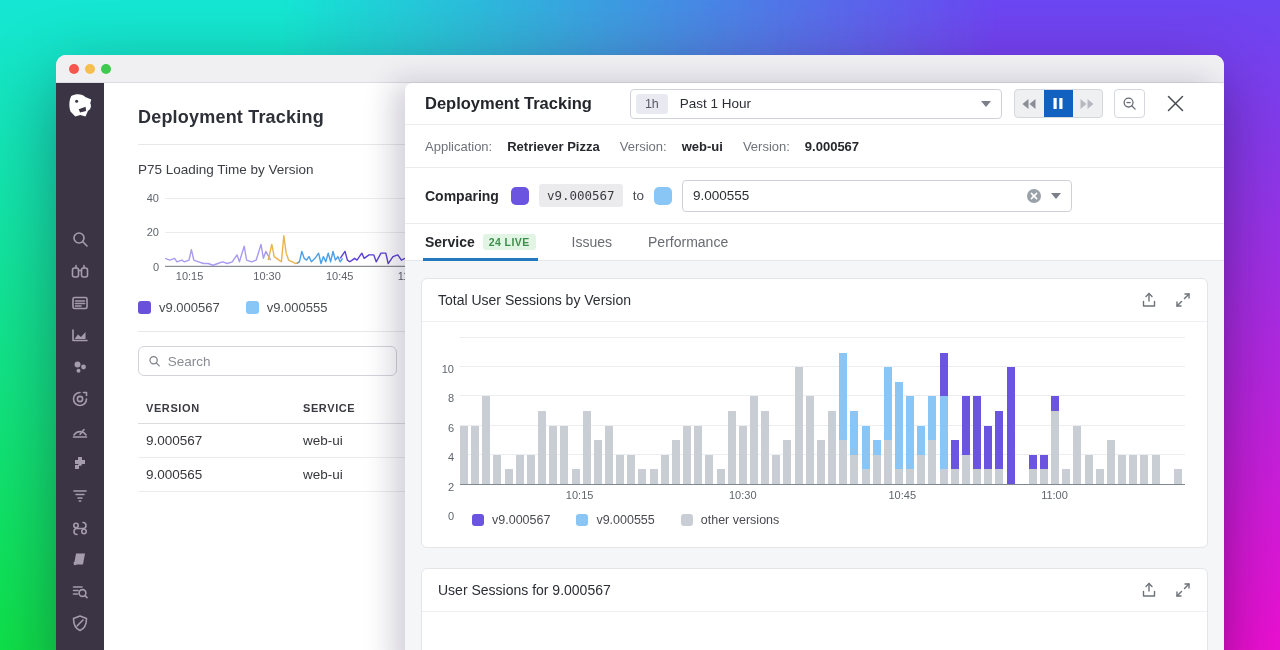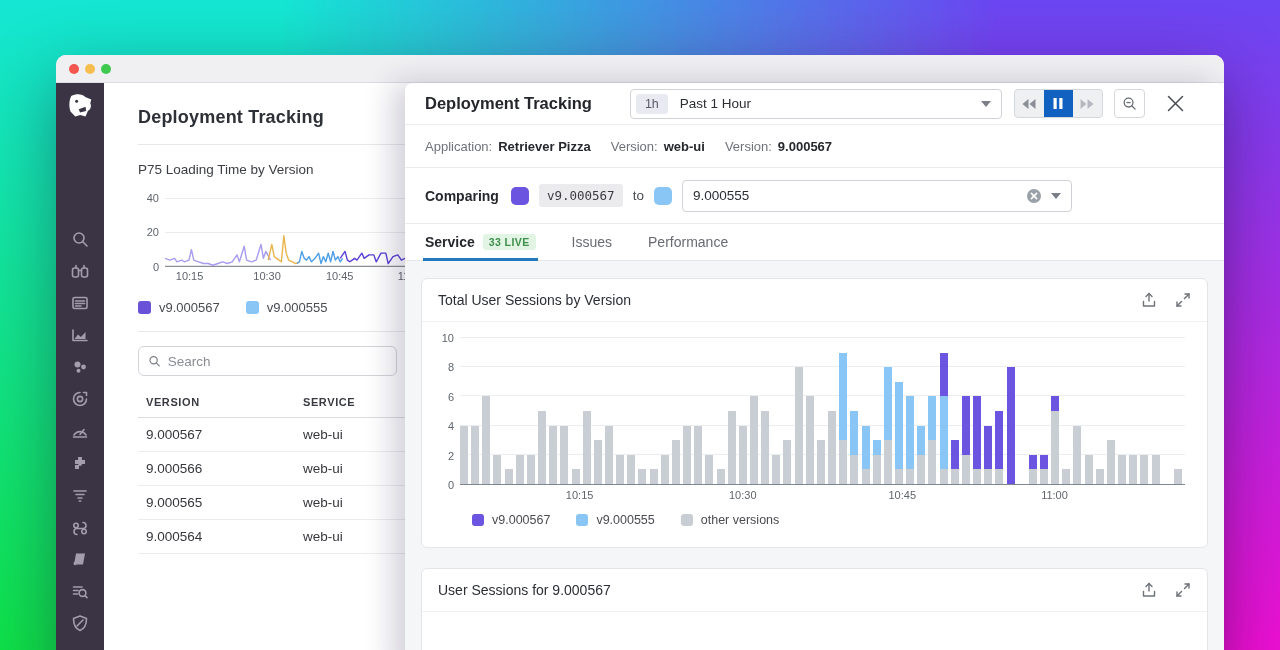--- a/index.html
+++ b/index.html
@@ -43,21 +43,21 @@
   .mini-xlabels span { position:absolute; transform:translateX(-50%); font-size:11px; color:#5f656d; white-space:nowrap; }
   .legend { display:flex; align-items:center; gap:26px; margin-top:14px; font-size:13px; color:#4a4c52; }
   .legend .item { display:flex; align-items:center; gap:8px; }
   .legend .sw { width:13px; height:13px; border-radius:3px; }
 
   
   .search-box { margin-top:14px; width:259px; height:30px; border:1px solid #d3d4da; border-radius:6px;
     display:flex; align-items:center; padding:0 9px; gap:7px; background:#fff; }
   .search-box input { border:none; outline:none; font-size:13.5px; color:#c2410c; width:100%; font-family:"Liberation Sans",sans-serif; }
   .search-box input::placeholder { color:#8a8c94; }
-  table.versions { margin-top:14px; border-collapse:collapse; width:285px; font-size:13.5px; color:#36373c; }
+  table.versions { margin-top:20px; border-collapse:collapse; width:285px; font-size:13.5px; color:#36373c; }
   table.versions th { text-align:left; font-size:11px; letter-spacing:.6px; color:#3a3b42; padding:6px 0 9px 8px; border-bottom:1px solid #dcdde1; }
   table.versions th:last-child, table.versions td:last-child { padding-left:0; width:120px; }
   table.versions td { padding:9px 0 9px 8px; border-bottom:1px solid #ececf0; }
 
   
   .overlay { position:absolute; left:349px; top:0; right:0; bottom:0; background:#f5f6f8; border-radius:8px 8px 0 0;
     box-shadow:-12px 0 30px rgba(25,15,60,.20); display:flex; flex-direction:column; }
   .ov-header { flex:0 0 42px; background:#fff; border-radius:8px 8px 0 0; border-bottom:1px solid #ebecef;
     display:flex; align-items:center; padding:0 16px 0 20px; }
   .ov-title { font-size:16.5px; font-weight:700; color:#24262c; }
@@ -67,21 +67,21 @@
   .time-label { margin-left:12px; font-size:13.5px; color:#2c2e35; }
   .caret { margin-left:auto; width:0; height:0; border-left:5px solid transparent; border-right:5px solid transparent; border-top:6px solid #7a7f88; }
   .playback { margin-left:12px; display:flex; border:1px solid #d4d7dc; border-radius:4px; overflow:hidden; background:#eef0f2; }
   .pb-btn { width:29px; height:27px; display:flex; align-items:center; justify-content:center; cursor:pointer; }
   .pb-btn.active { background:#1161c0; }
   .zoom-out-btn { margin-left:11px; width:31px; height:29px; border:1px solid #d4d7dc; border-radius:4px; background:#fff;
     display:flex; align-items:center; justify-content:center; cursor:pointer; }
   .close-x { margin-left:22px; cursor:pointer; display:flex; }
 
   .ov-meta { flex:0 0 43px; background:#fff; border-bottom:1px solid #ebecef; display:flex; align-items:center; gap:20px; padding:0 20px; font-size:13px; }
-  .meta-pair { display:flex; gap:6px;text-align:right; }
+  .meta-pair { display:flex; gap:15px;text-align:right; }
   .meta-pair .lbl { color:#70727b; }
   .meta-pair .val { color:#26282e; font-weight:700; }
 
   .ov-compare { flex:0 0 56px; background:#fff; border-bottom:1px solid #ebecef; display:flex; align-items:center; padding:0 20px; gap:10px; }
   .cmp-label { font-size:14px; font-weight:700; color:#26282e; margin-right:2px; }
   .swatch { width:18px; height:18px; border-radius:5px; flex:0 0 18px; }
   .cmp-pill { font-family:"DejaVu Sans Mono",monospace; font-size:12.5px; color:#3a3b40; background:#ebebee; border-radius:3px; padding:4px 8px; }
   .cmp-to { font-size:13.5px; color:#4a4c52; }
   .cmp-select { width:390px; height:32px; border:1px solid #cfd2d9; border-radius:4px; background:#fff;
     display:flex; align-items:center; padding:0 10px; gap:9px; cursor:pointer; }
@@ -97,21 +97,21 @@
   .ov-content { flex:1; padding:17px 16px; overflow:hidden; }
   .card { background:#fff; border:1px solid #e4e5e9; border-radius:6px; margin-bottom:20px; }
   .card-head { display:flex; align-items:flex-end; padding:13px 16px; border-bottom:1px solid #eef0f2; }
   .card-title { font-size:14px; color:#2c2e35; }
   .card-icons { margin-left:auto; display:flex; gap:18px; }
   .card-icons .ic { display:flex; cursor:pointer; }
 
   .chart-area { padding:16px 22px 6px 12px; }
   .plot-row { display:flex; }
   .ylabels { flex:0 0 26px; position:relative; height:147px; }
-  .ylabels .yt { position:absolute; right:6px; transform:translateY(-50%); font-size:11px; color:#5f656d; }
+  .ylabels .yt { position:absolute; right:6px; transform:translateY(-50%); font-size:11px; color:#5f656d;margin-top:31px; }
   .bars-plot { flex:1; position:relative; height:147px; border-bottom:1px solid #81878e; }
   .gridline { position:absolute; left:0; right:0; height:1px; background:#ebedf0; }
   .bar { position:absolute; bottom:0; height:100%; display:flex; flex-direction:column-reverse; }
   .bar .seg { width:100%; }
   .xlabels { position:relative; height:18px; margin-left:26px; margin-top:4px; }
   .xlabels span { position:absolute; transform:translateX(-50%); font-size:11px; color:#5f656d; }
   .card .legend { margin:6px 0 14px 38px; font-size:12.5px; }
   .card .legend .sw { width:12px; height:12px; }
 
   svg.ui { display:block; }
@@ -283,29 +283,21 @@
                 <th>VERSION</th>
                 <th>SERVICE</th>
               </tr>
             </thead>
             <tbody>
                 <tr>
                   <td>9.000567</td>
                   <td>web-ui</td>
                 </tr>
                 <tr>
-                  <td>9.000566</td>
-                  <td>web-ui</td>
-                </tr>
-                <tr>
                   <td>9.000565</td>
-                  <td>web-ui</td>
-                </tr>
-                <tr>
-                  <td>9.000564</td>
                   <td>web-ui</td>
                 </tr>
               </tbody>
           </table>
         </div>
       </main>
 
       <section class="overlay">
         <div class="ov-header">
           <span class="ov-title">Deployment Tracking</span>
@@ -377,21 +369,21 @@
                   <line x1="10.6" y1="5.4" x2="5.4" y2="10.6" stroke="#fff" stroke-width="1.6" stroke-linecap="round"></line>
                 </svg>
             </span>
             <span class="caret" style="margin-left:0;"></span>
           </div>
         </div>
 
         <div class="ov-tabs">
           <div class="tab active">
             <span>Service</span>
-            <span class="live-badge">33 LIVE</span>
+            <span class="live-badge">24 LIVE</span>
           </div>
           <div class="tab">
               <span>Issues</span>
             </div>
           <div class="tab">
               <span>Performance</span>
             </div>
         </div>
 
         <div class="ov-content">

